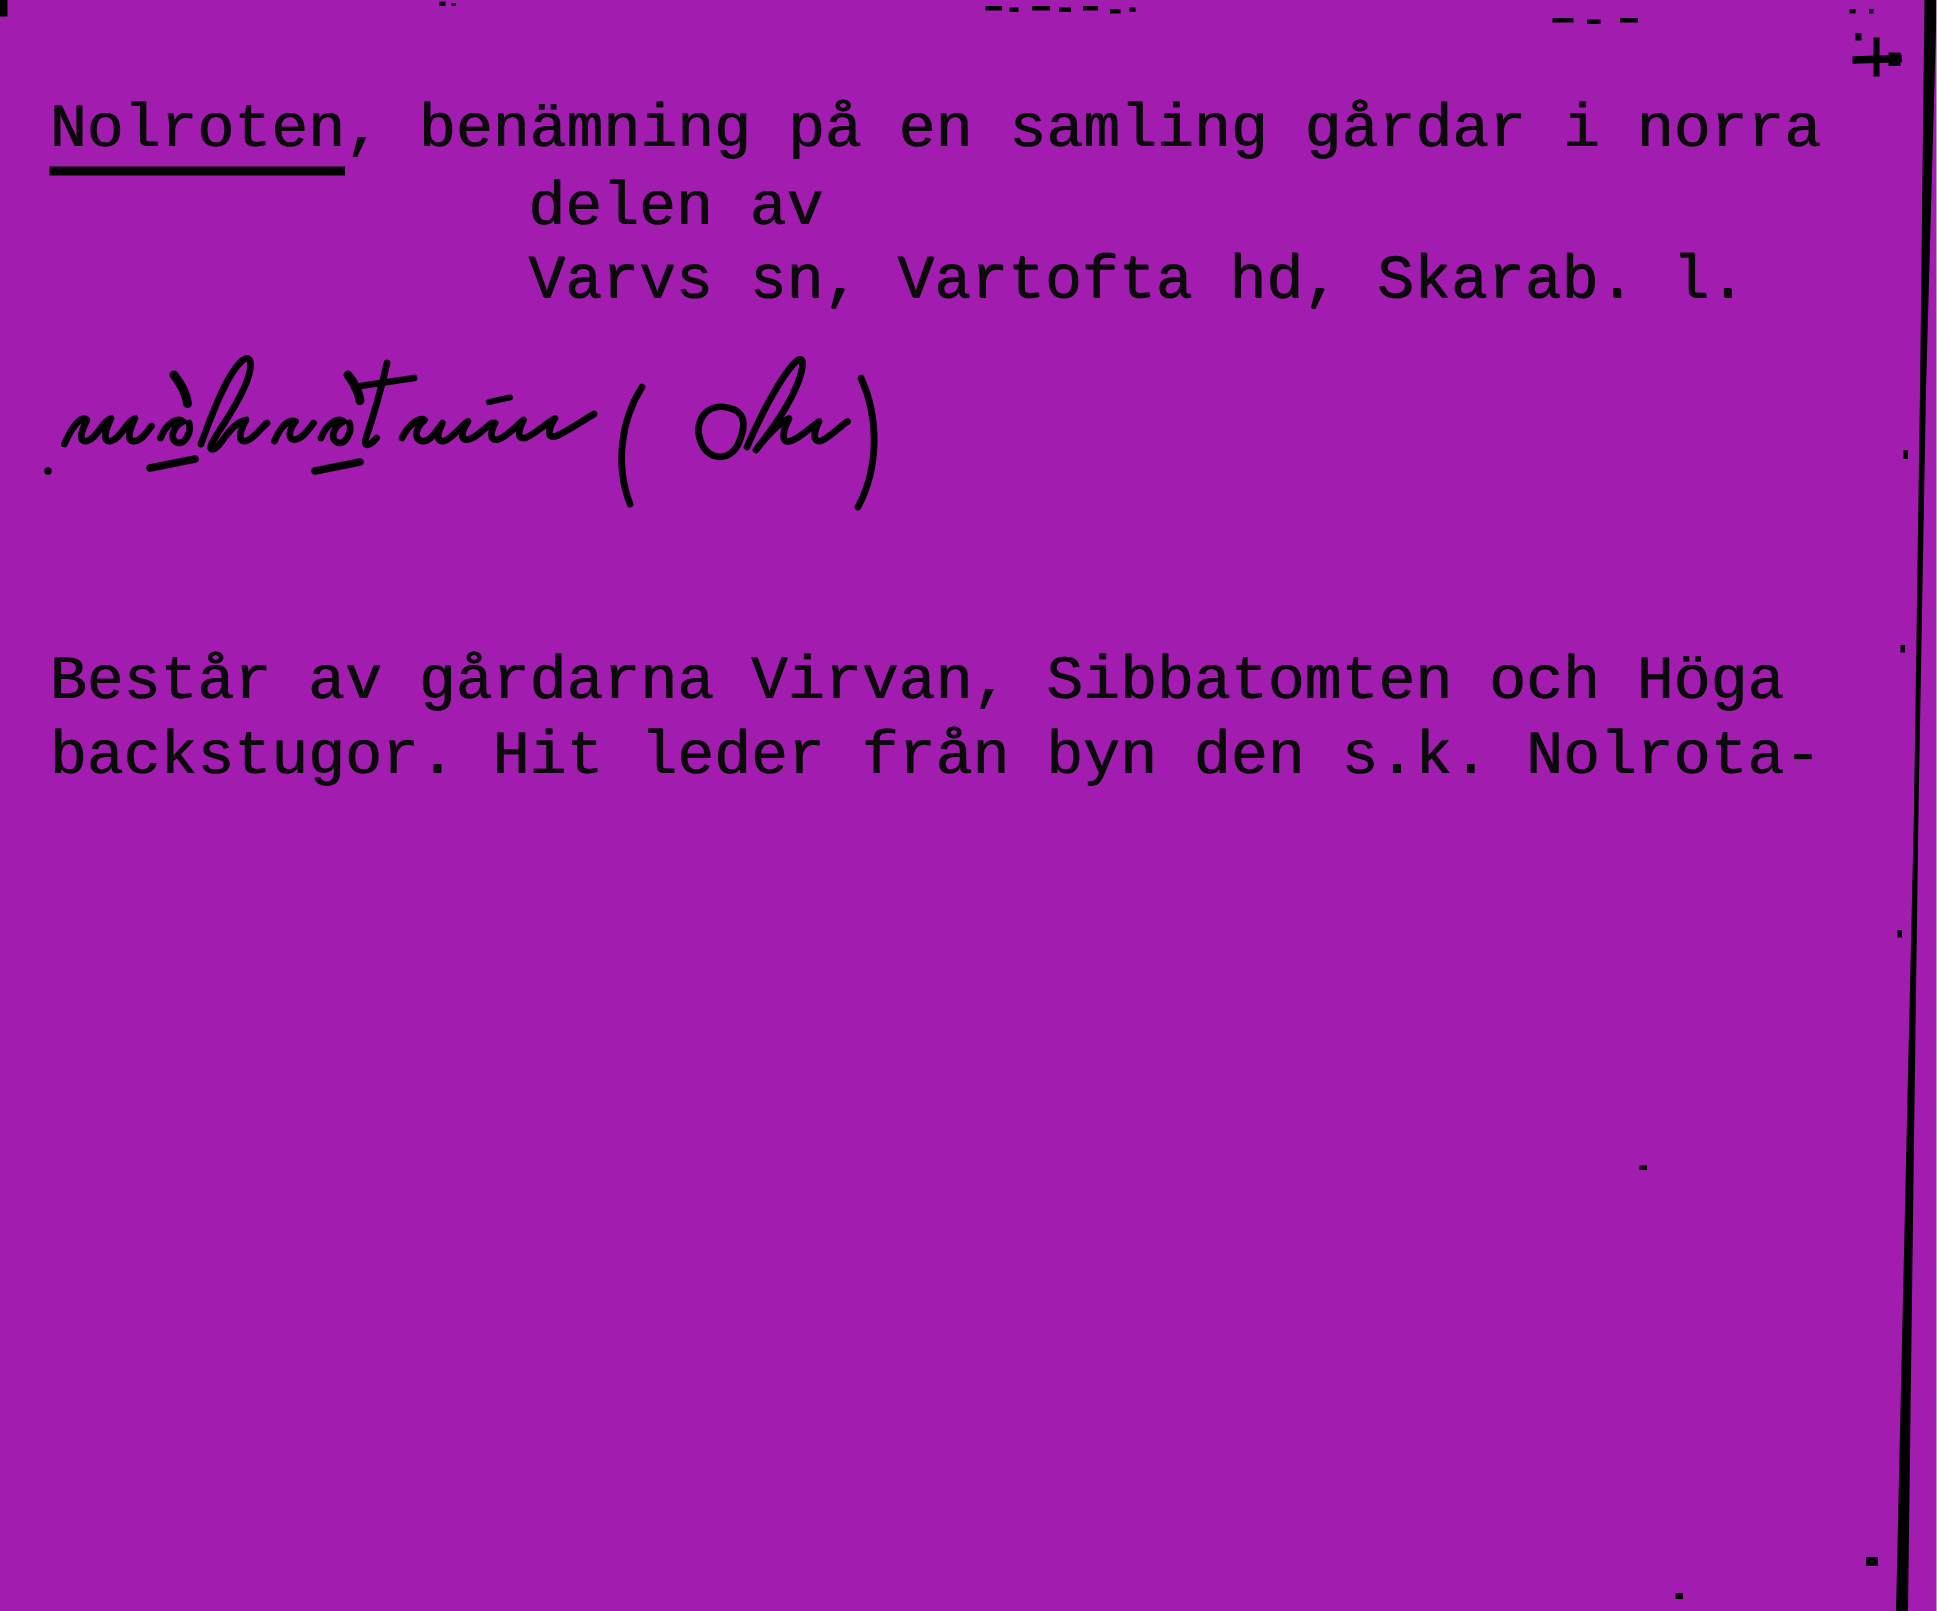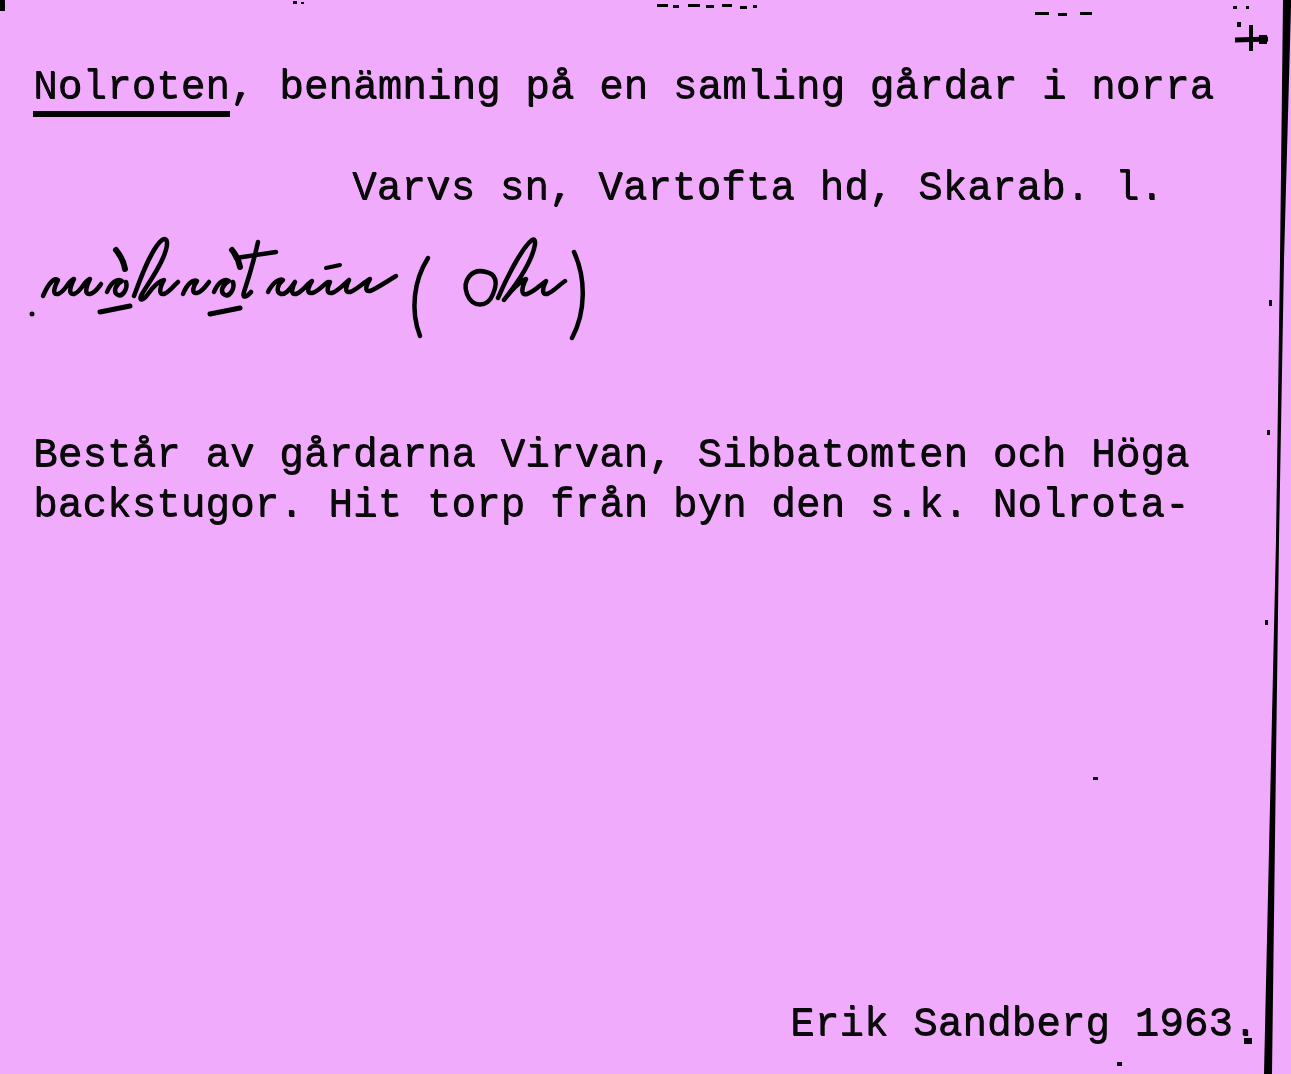--- a/index.html
+++ b/index.html
@@ -1,19 +1,19 @@
 <!DOCTYPE html>
 <html><head>
 <meta charset="utf-8">
 <style>
   html,body{margin:0;padding:0;background:#e8e8e8;}
   .page{
     position:relative;
     width:1291px;height:1074px;
-    background:#f0abfc;
+    background:#a21caf;
     overflow:hidden;
     font-family:"Liberation Mono","DejaVu Sans Mono",monospace;
     color:#0a0a0a;
   }
   .tw{
     position:absolute;
     font-size:41px;
     line-height:50px;
     white-space:pre;
     letter-spacing:0;
@@ -32,20 +32,21 @@
   .speck{position:absolute;background:#000;}
   svg{position:absolute;display:block;}
 </style>
 </head>
 <body>
 
 <div class="page">
 
   <div class="tw" style="left:33px;top:62px;"><span class="headword">Nolroten</span><span>, benämning på en samling gårdar i norra</span></div>
 
+  <div class="tw" style="left:352px;top:114px;">delen av</div>
 
   <div class="tw" style="left:352px;top:163px;text-align:center;">Varvs sn, Vartofta hd, Skarab. l.</div>
 
   <svg style="left:28px;top:232px;" width="580" height="118" viewBox="0 0 580 118">
     <title>nòlròtan (OAu)</title>
     <g fill="none" stroke="#000" stroke-width="4.5" stroke-linecap="round" stroke-linejoin="round">
       <path d="M15,64 C21,50 27,45 30,48 C26,56 24,63 30,62 C37,60 40,49 46,47 C42,55 40,63 46,62 C53,60 56,49 62,47 C58,55 56,63 62,62 C67,61 70,56 73,52"></path>
       <path d="M79,60 C83,50 90,46 94,49 C88,52 84,60 90,63 C95,65 100,56 98,50"></path>
       <path d="M88,18 C92,23 96,30 97,37" stroke-width="6"></path>
       <path d="M72,80 L102,74" stroke-width="5"></path>
@@ -62,24 +63,23 @@
       <path d="M400,26 C386,48 382,78 392,104"></path>
       <path d="M458,40 C444,36 434,48 439,62 C444,76 460,76 465,62 C470,50 468,42 458,40"></path>
       <path d="M470,66 C482,38 496,14 504,8 C509,5 508,16 500,32 C491,50 480,62 476,68 C482,60 492,49 498,47 C494,55 492,64 499,62 C506,60 512,53 518,49 C515,55 513,63 519,62 C525,60 531,53 537,49"></path>
       <path d="M546,20 C558,46 558,80 544,106"></path>
       <circle cx="4" cy="82" r="2.5" fill="#000" stroke="none"></circle>
     </g>
   </svg>
 
   <div class="body-block">
     <div class="tw-line">Består av gårdarna Virvan, Sibbatomten och Höga</div>
-    <div class="tw-line">backstugor. Hit torp från byn den s.k. Nolrota-</div>
+    <div class="tw-line">backstugor. Hit leder från byn den s.k. Nolrota-</div>
   </div>
 
-  <div class="tw" style="left:790px;top:999px;">Erik Sandberg 1963.</div>
 
   <div>
     <div class="mark" style="left:1235px;top:37px;width:33px;height:5px;transform:rotate(-2deg);"></div>
     <div class="mark" style="left:1249px;top:25px;width:4px;height:26px;"></div>
     <div class="mark" style="left:1259px;top:35px;width:8px;height:9px;"></div>
     <div class="mark" style="left:1237px;top:22px;width:4px;height:5px;"></div>
   </div>
 
   <svg style="left:1261px;top:0;" width="30" height="1074" viewBox="0 0 30 1074">
     <polygon fill="#000" points="22,0 30,0 30,6 23,260 18,540 15,760 11,1074 3,1074 10,760 15,540 19,260"></polygon>

